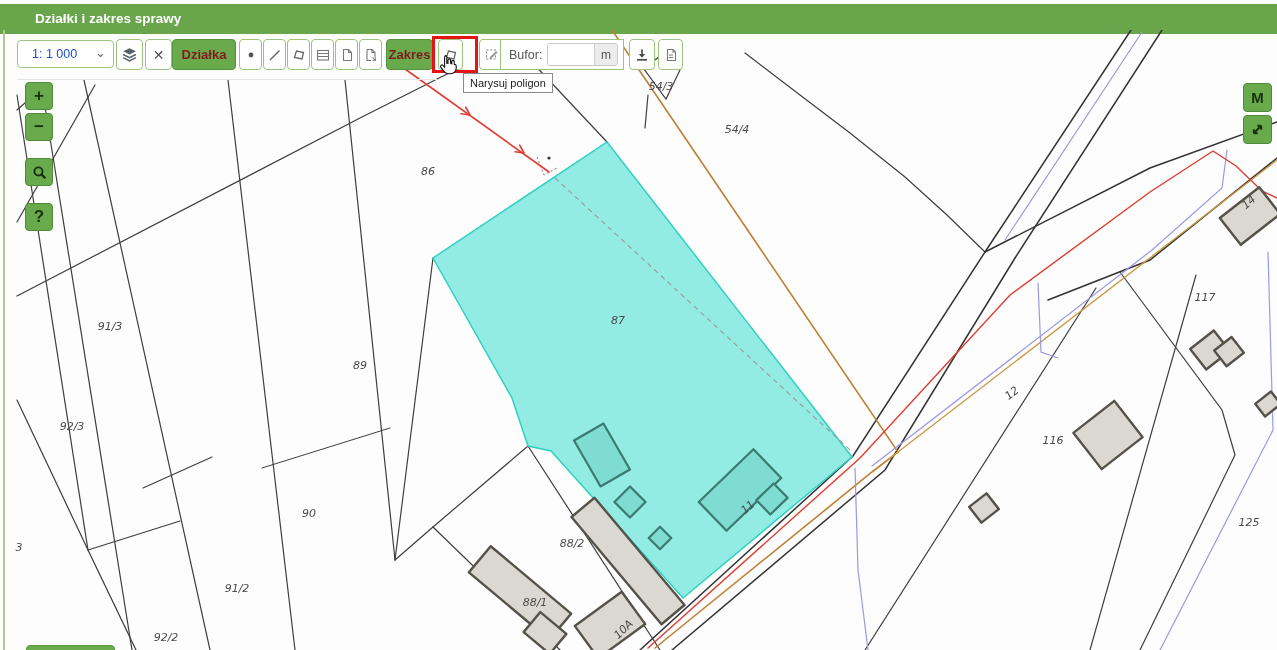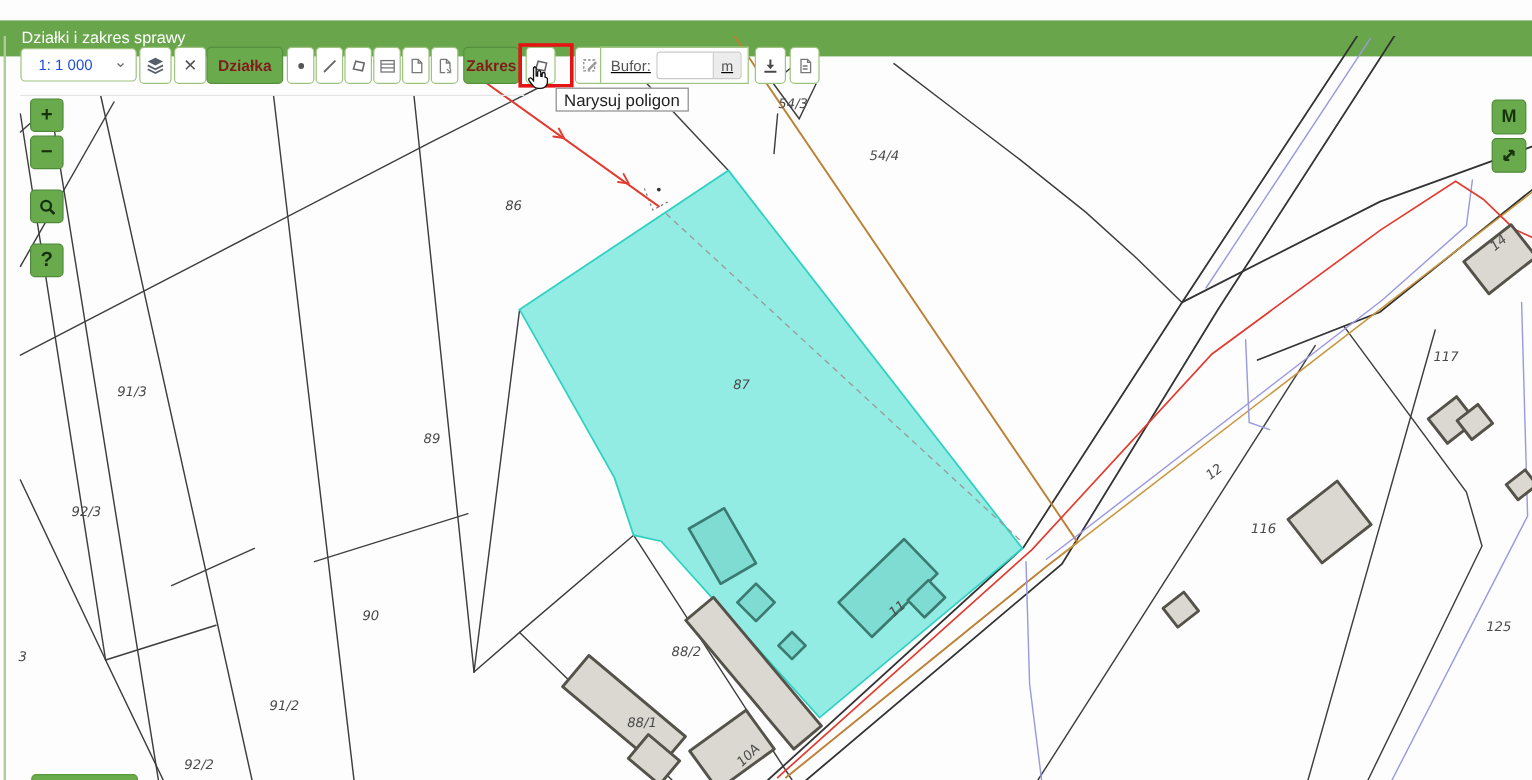--- a/index.html
+++ b/index.html
@@ -1,20 +1,20 @@
 <!DOCTYPE html>
 <html><head>
 <meta charset="utf-8">
 <style>
   html,body{margin:0;padding:0;background:#fff;}
   #app{position:relative;width:1277px;height:650px;overflow:hidden;
        font-family:"Liberation Sans","DejaVu Sans",sans-serif;background:#fdfdfd;}
   
-  #header{position:absolute;left:0;top:17px;width:100%;height:30px;background:#68a54b;
-          color:#fff;font-size:13.5px;font-weight:400;line-height:30px;padding-left:18px;
+  #header{position:absolute;left:0;top:4px;width:100%;height:30px;background:#68a54b;
+          color:#fff;font-size:13.5px;font-weight:700;line-height:30px;padding-left:35px;
           box-sizing:border-box;}
   
   #left-edge{position:absolute;left:3px;top:30px;width:2px;height:620px;background:#aecb97;}
   #toolbar-divider{position:absolute;left:17px;top:79px;width:420px;height:1px;background:#e4e4e4;}
   
   #map{position:absolute;left:0;top:30px;width:1277px;height:620px;}
   #labels-group text{font-size:11px;font-style:italic;fill:#4a4a4a;text-anchor:middle;
                      font-family:"DejaVu Sans","Liberation Sans",sans-serif;}
   
   .tbtn{position:absolute;top:39px;height:31px;background:#fff;border:1px solid #9dc37e;
@@ -24,38 +24,38 @@
   .gbtn{position:absolute;top:39px;height:31px;background:#69ab4c;border:1px solid #55913c;
         border-radius:4px;box-sizing:border-box;color:#7f1d1d;font-size:13px;font-weight:600;
         display:flex;align-items:center;justify-content:center;cursor:pointer;}
   #scale-select{position:absolute;left:17px;top:40px;width:97px;height:28px;background:#fff;
         border:1px solid #9dc37e;border-radius:4px;box-sizing:border-box;display:flex;
         align-items:center;justify-content:space-between;padding:0 7px 0 14px;cursor:pointer;}
   #scale-select .val{color:#1d4ed8;font-size:12.5px;}
   #scale-select .chev{color:#666;font-size:13px;margin-top:-4px;}
   #bufor-group{position:absolute;left:500px;top:39px;width:124px;height:31px;background:#fff;
         border:1px solid #9dc37e;border-radius:0;box-sizing:border-box;display:flex;
-        align-items:center;padding:0 5px 0 8px;text-decoration:underline;}
+        align-items:center;padding:0 5px 0 8px;}
   #bufor-group .lbl{color:#555;font-size:12.5px;margin-right:5px;white-space:nowrap;}
   #bufor-wrap{display:flex;align-items:center;border:1px solid #c9c9c9;border-radius:3px;
         height:21px;overflow:hidden;flex:1;}
   #bufor-input{border:none;outline:none;width:100%;height:100%;font-size:12px;padding:0 3px;
         min-width:10px;}
   #bufor-unit{background:#ececec;border-left:1px solid #cfcfcf;color:#555;font-size:12px;
         height:100%;display:flex;align-items:center;padding:0 6px;}
   
   .mapbtn{position:absolute;width:28px;height:28px;background:#69ab4c;border:1px solid #4e8a38;
         border-radius:4px;box-sizing:border-box;color:#17320c;font-weight:bold;font-size:17px;
         display:flex;align-items:center;justify-content:center;cursor:pointer;}
   
   #red-box{position:absolute;left:432px;top:36px;width:46px;height:37px;
         border:3px solid #e41414;box-sizing:border-box;pointer-events:none;}
   #cursor{position:absolute;left:438px;top:54px;pointer-events:none;}
   #tooltip{position:absolute;left:463px;top:73px;height:18px;background:#fff;
-        border:1px solid #8a8a8a;font-size:14px;color:#222;display:flex;align-items:center;
+        border:1px solid #8a8a8a;font-size:11px;color:#222;display:flex;align-items:center;
         padding:0 6px;white-space:nowrap;}
   #bottom-green{position:absolute;left:26px;top:645px;width:89px;height:12px;background:#6aab4c;
         border:1px solid #5a9a3e;border-radius:4px 4px 0 0;box-sizing:border-box;cursor:pointer;}
 </style>
 </head>
 <body>
 
 <div id="app">
 
   <div id="header">

